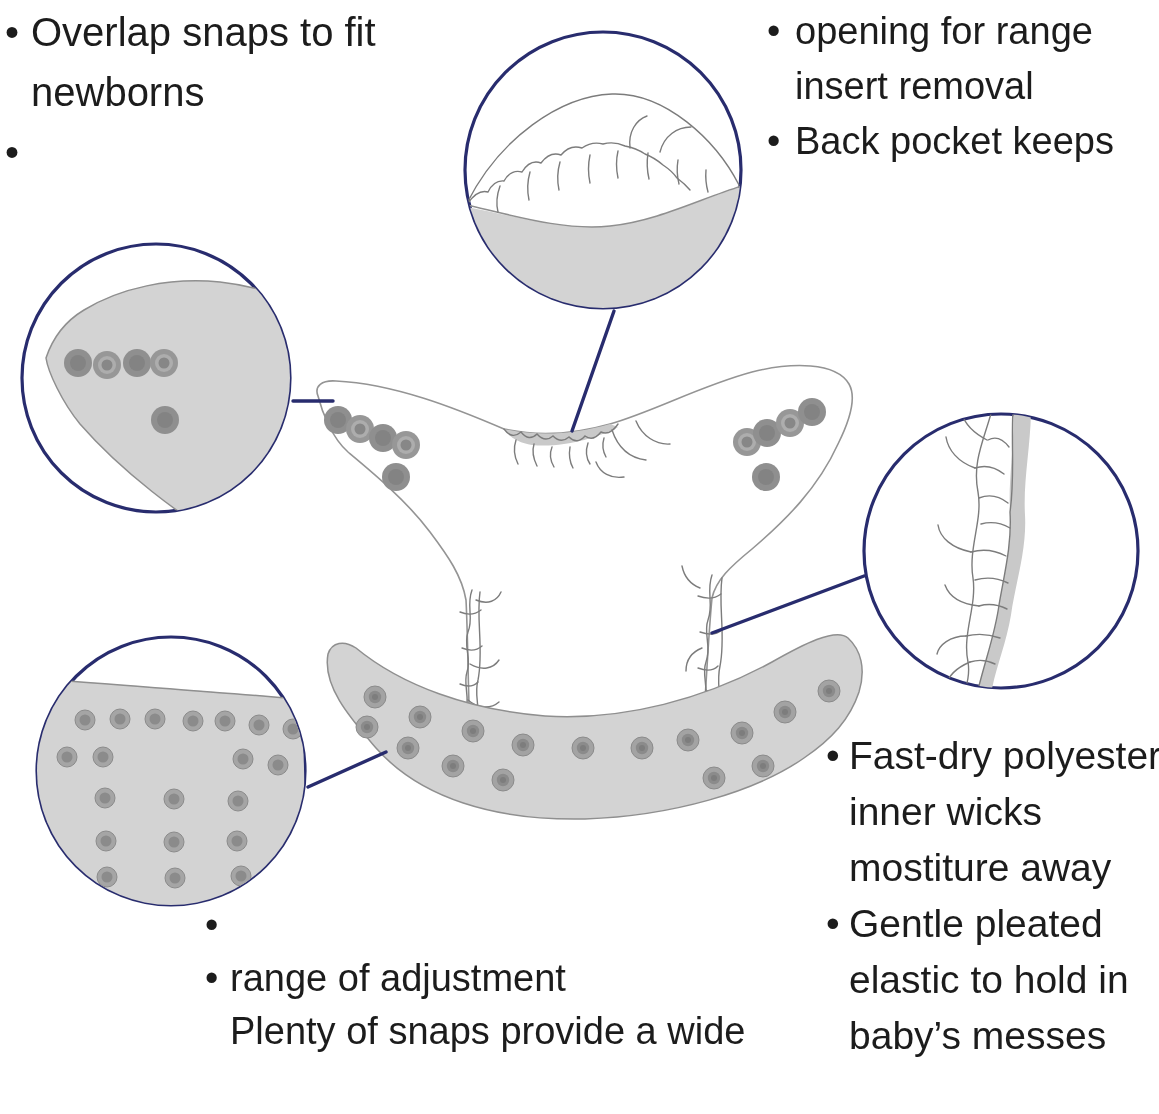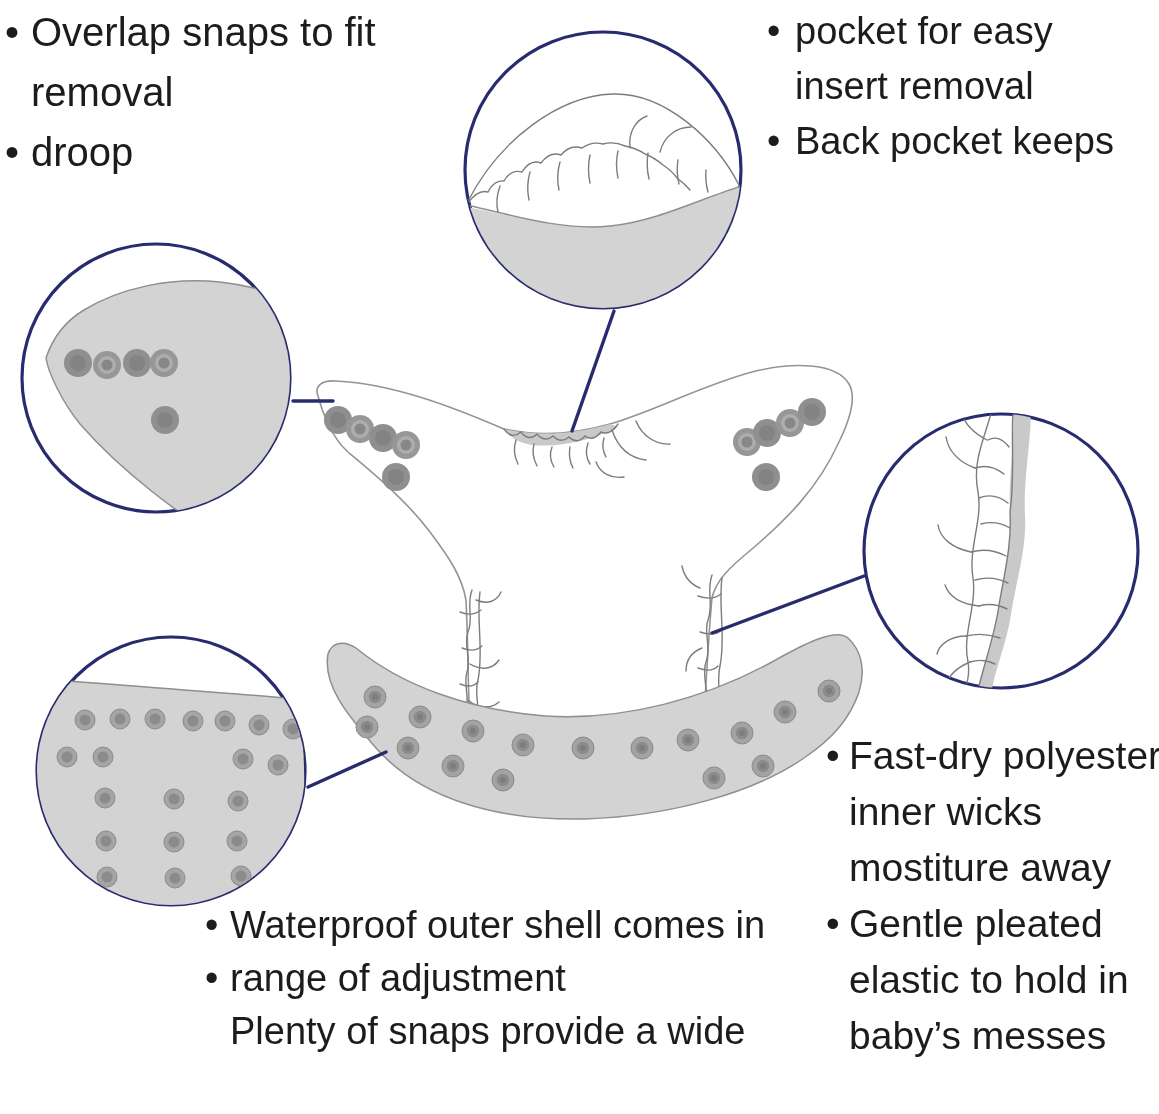--- a/index.html
+++ b/index.html
@@ -287,36 +287,35 @@
       <use href="#snapS" x="241" y="876"></use>
     </g>
   </g>
 </svg>
 
 <div class="note note-tl">
   <div class="item">
     <span class="bullet">•</span>
     <span class="lines">
       <span class="line">Overlap snaps to fit</span>
-      <span class="line">removal</span>
-    </span>
-  </div>
-  <div class="item">
-    <span class="bullet">•</span>
-    <span class="lines">
-      <span class="line">droop</span>
+      <span class="line">newborns</span>
+    </span>
+  </div>
+  <div class="item">
+    <span class="bullet">•</span>
+    <span class="lines">
     </span>
   </div>
 </div>
 
 <div class="note note-tr">
   <div class="item">
     <span class="bullet">•</span>
     <span class="lines">
-      <span class="line">pocket for easy</span>
+      <span class="line">opening for range</span>
       <span class="line">insert removal</span>
     </span>
   </div>
   <div class="item">
     <span class="bullet">•</span>
     <span class="lines">
       <span class="line">Back pocket keeps</span>
     </span>
   </div>
 </div>
@@ -337,21 +336,20 @@
       <span class="line">elastic to hold in</span>
       <span class="line">baby’s messes</span>
     </span>
   </div>
 </div>
 
 <div class="note note-bc">
   <div class="item">
     <span class="bullet">•</span>
     <span class="lines">
-      <span class="line">Waterproof outer shell comes in</span>
     </span>
   </div>
   <div class="item">
     <span class="bullet">•</span>
     <span class="lines">
       <span class="line">range of adjustment</span>
       <span class="line">Plenty of snaps provide a wide</span>
     </span>
   </div>
 </div>

